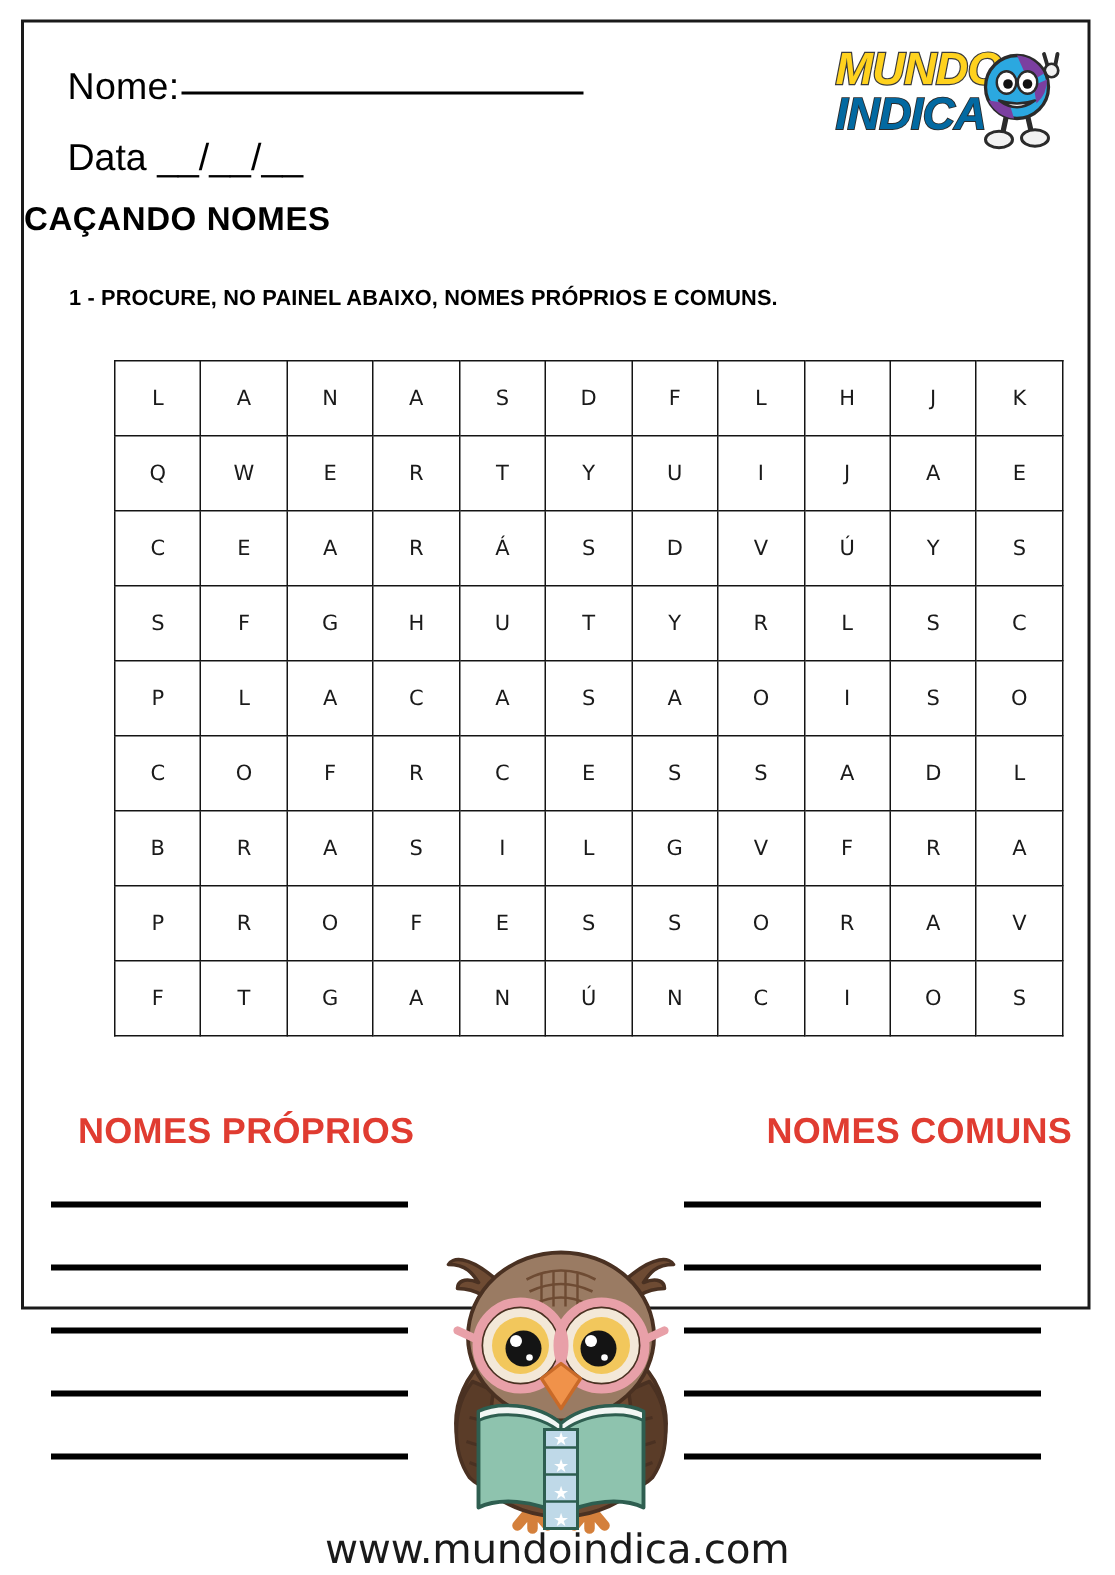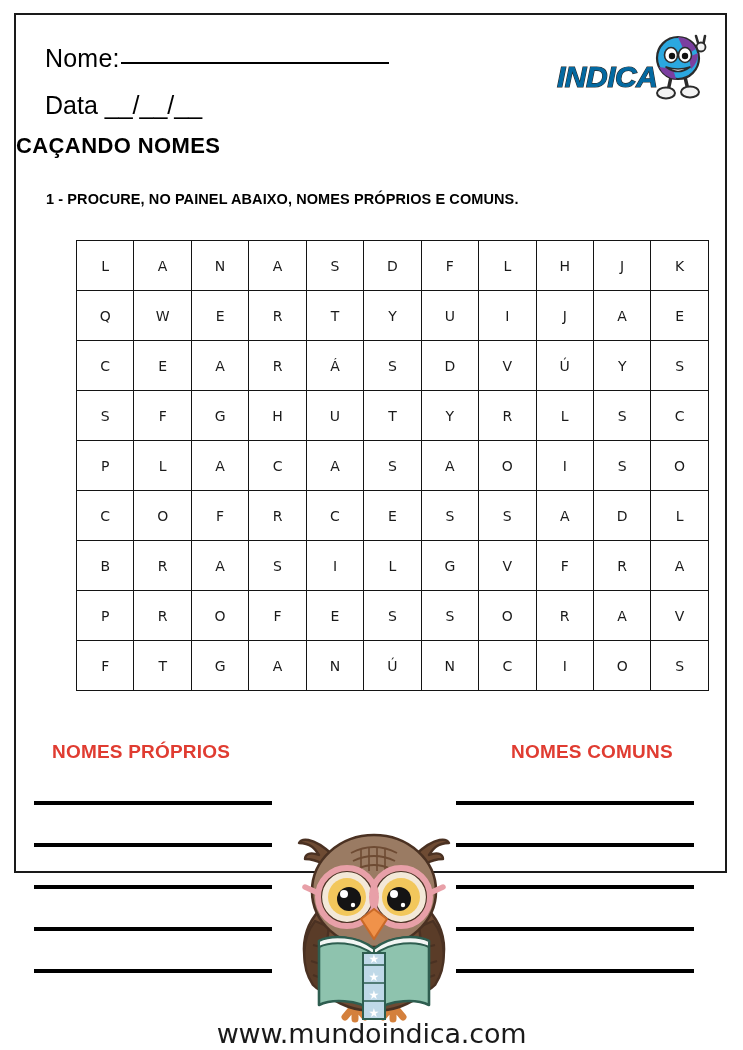--- a/index.html
+++ b/index.html
@@ -133,21 +133,21 @@
     font-size: 14px;
     font-weight: 400;
     color: #1a1a1a;
     font-family: "DejaVu Sans", sans-serif;
   }
 
   
   .col-head {
     position: absolute;
     top: 726px;
-    font-size: 19px;
+    font-size: 24px;
     font-weight: bold;
     color: #E03C31;
     letter-spacing: 0.2px;
   }
   .col-head.left  { left: 36px; }
   .col-head.right { left: 495px; }
 
   
   .lines {
     position: absolute;
@@ -190,20 +190,21 @@
 
 <div class="page">
 
   <div class="hdr-name">
     <span>Nome:</span><span class="rule"></span>
   </div>
 
   <div class="hdr-date">Data __/__/__</div>
 
   <div class="logo">
+    <div class="logo-word1">MUNDO</div>
     <div class="logo-word2">INDICA</div>
     <svg class="logo-globe" width="56" height="72" viewBox="0 0 56 72">
 
       <path d="M20 44 L17 58" stroke="#2b2b2b" stroke-width="3.5" fill="none" stroke-linecap="round"></path>
       <path d="M34 44 L37 57" stroke="#2b2b2b" stroke-width="3.5" fill="none" stroke-linecap="round"></path>
       <ellipse cx="15" cy="60" rx="9" ry="5.5" fill="#f2f2f2" stroke="#2b2b2b" stroke-width="2"></ellipse>
       <ellipse cx="39" cy="59" rx="9" ry="5.5" fill="#f2f2f2" stroke="#2b2b2b" stroke-width="2"></ellipse>
 
       <path d="M40 22 L50 12" stroke="#2b2b2b" stroke-width="3" fill="none" stroke-linecap="round"></path>
       <path d="M48 13 L45 3 M52 13 L54 3" stroke="#2b2b2b" stroke-width="2.6" fill="none" stroke-linecap="round"></path>

